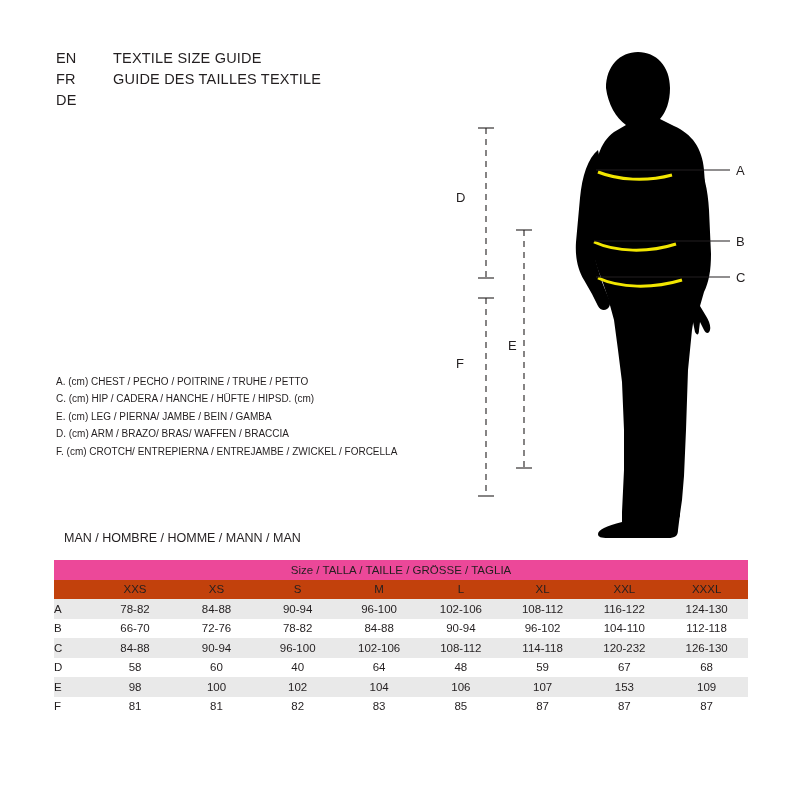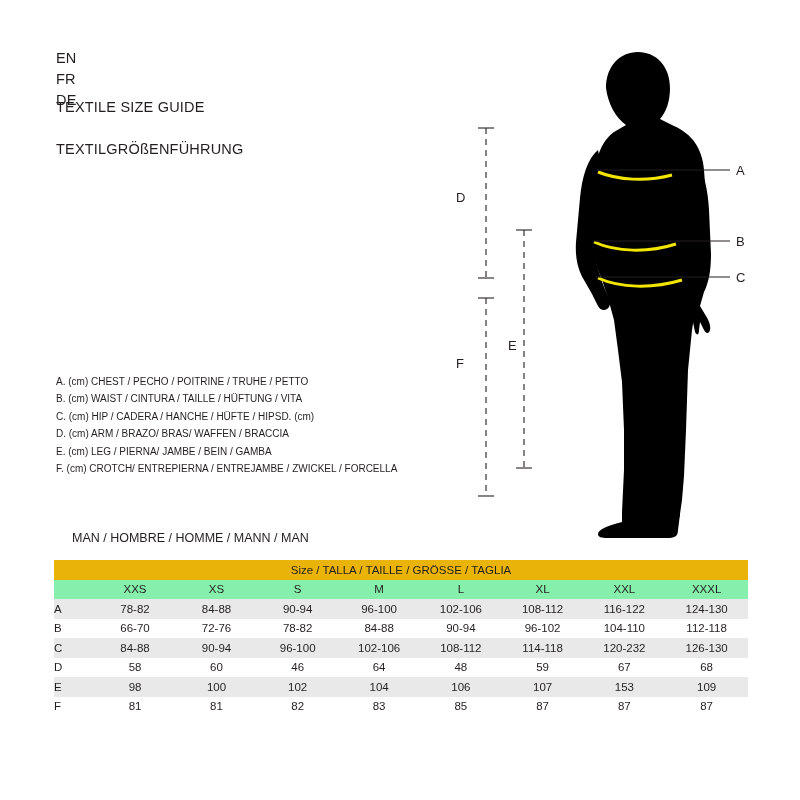--- a/index.html
+++ b/index.html
@@ -22,45 +22,45 @@
     left: 56px;
     top: 50px;
     width: 420px;
   }
   .title-row {
     display: flex;
     align-items: baseline;
     height: 21px;
     font-size: 14.5px;
     letter-spacing: 0.2px;
-    flex-direction: column;
   }
   .title-lang {
     width: 49px;
     flex: 0 0 49px;
   }
   .title-text {
     white-space: nowrap;
+    margin-left: 8px;
   }
 
   
   .legend {
     position: absolute;
     left: 56px;
     top: 376px;
     width: 440px;
     font-size: 10px;
   }
   .legend-row {
     height: 17.4px;
     white-space: nowrap;
   }
   .legend-man {
     position: absolute;
-    left: 72px;
+    left: 64px;
     top: 531px;
     font-size: 12.5px;
     white-space: nowrap;
   }
 
   
   .figure {
     position: absolute;
     left: 430px;
     top: 30px;
@@ -84,28 +84,28 @@
     font-size: 11.5px;
     color: #231f20;
   }
   table.size-table td, table.size-table th {
     padding: 0;
     height: 19.5px;
     font-weight: normal;
     text-align: center;
   }
   .row-head td {
-    background: #eab308;
+    background: #ec4899;
     text-align: left;
     padding-left: 6px;
     font-size: 11.5px;
     height: 20px;
   }
   .row-cols td {
-    background: #86efac;
+    background: #c2410c;
     color: #231f20;
   }
   .row-alt td {
     background: #e9e9e9;
   }
   .row-plain td {
     background: #ffffff;
   }
   .col-label {
     text-align: left !important;
@@ -117,33 +117,32 @@
 </head>
 <body>
 
 <div class="titles">
   <div class="title-row">
     <span class="title-lang">EN</span>
     <span class="title-text">TEXTILE SIZE GUIDE</span>
   </div>
   <div class="title-row">
     <span class="title-lang">FR</span>
+    <span class="title-text">GUIDE DES TAILLES TEXTILE</span>
   </div>
   <div class="title-row">
     <span class="title-lang">DE</span>
-    <span class="title-text">TEXTILGRÖßENFÜHRUNG</span>
   </div>
 </div>
 
 <div class="legend">
   <div class="legend-row">A. (cm) CHEST / PECHO / POITRINE / TRUHE / PETTO</div>
-  <div class="legend-row">B. (cm) WAIST / CINTURA / TAILLE / HÜFTUNG / VITA</div>
   <div class="legend-row">C. (cm) HIP / CADERA / HANCHE / HÜFTE / HIPSD. (cm)</div>
+  <div class="legend-row">E. (cm) LEG / PIERNA/ JAMBE / BEIN / GAMBA</div>
   <div class="legend-row">D. (cm) ARM / BRAZO/ BRAS/ WAFFEN / BRACCIA</div>
-  <div class="legend-row">E. (cm) LEG / PIERNA/ JAMBE / BEIN / GAMBA</div>
   <div class="legend-row">F. (cm) CROTCH/ ENTREPIERNA / ENTREJAMBE / ZWICKEL / FORCELLA</div>
 </div>
 <div class="legend-man">MAN / HOMBRE / HOMME / MANN / MAN</div>
 
 <div class="figure">
   <svg width="340" height="510" viewBox="0 0 340 510" xmlns="http://www.w3.org/2000/svg">
 
     <g>
       <path fill="#000000" d="
         M176,58
@@ -312,21 +311,21 @@
         <td>108-112</td>
         <td>114-118</td>
         <td>120-232</td>
         <td>126-130</td>
       </tr>
 
       <tr class="row-plain">
         <td class="col-label">D</td>
         <td>58</td>
         <td>60</td>
-        <td>46</td>
+        <td>40</td>
         <td>64</td>
         <td>48</td>
         <td>59</td>
         <td>67</td>
         <td>68</td>
       </tr>
 
       <tr class="row-alt">
         <td class="col-label">E</td>
         <td>98</td>

